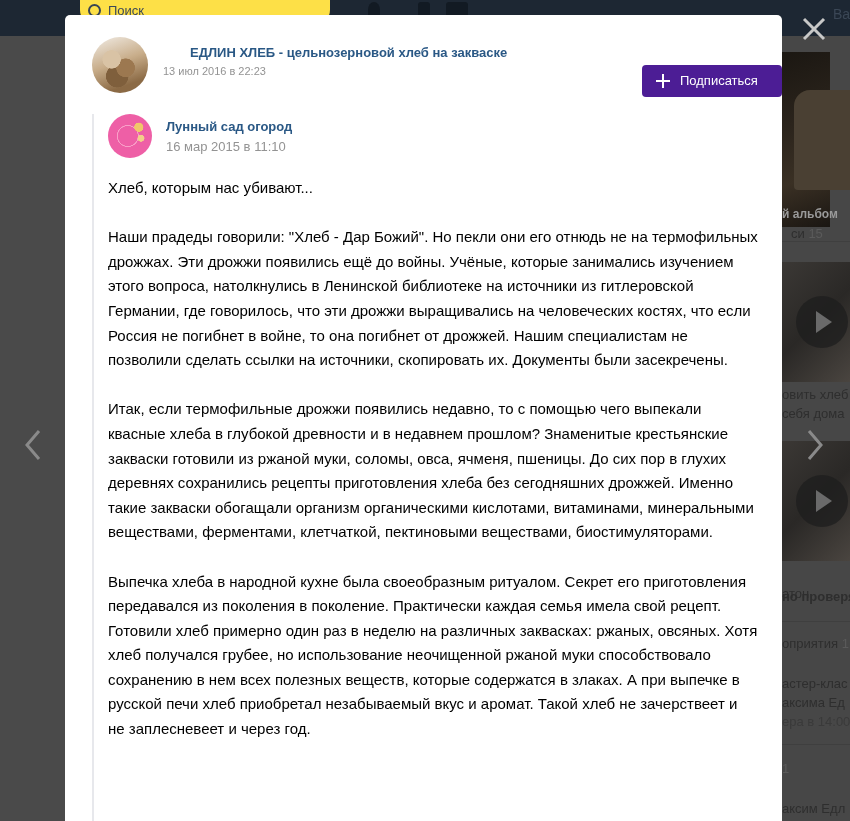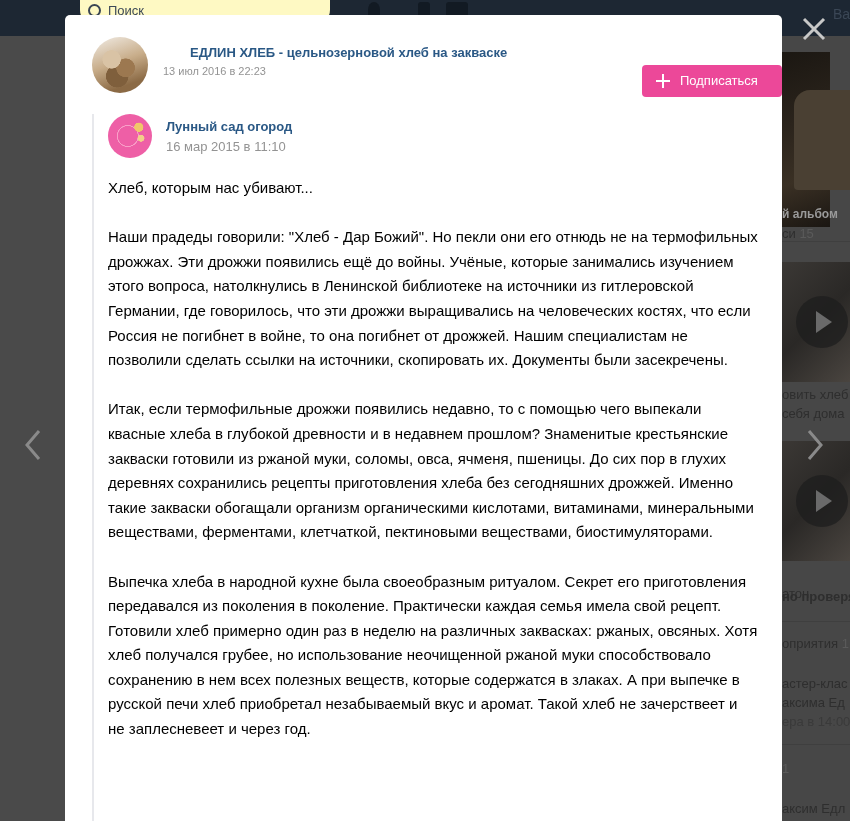--- a/index.html
+++ b/index.html
@@ -3,21 +3,21 @@
 <meta charset="utf-8">
 <style>
   html, body { margin:0; padding:0; }
   body {
     width:850px; height:821px; overflow:hidden; position:relative;
     background:#4a4a4a;
     font-family:"Liberation Sans", sans-serif;
   }
   
   .topbar { position:absolute; left:0; top:0; width:850px; height:36px; background:#1d2733; }
-  .search-pill { position:absolute; left:80px; top:0; width:250px; height:24px; border-radius:0 0 14px 14px; background:#fef9c3; }
+  .search-pill { position:absolute; left:80px; top:0; width:250px; height:24px; border-radius:0 0 14px 14px; background:#fde047; }
   .search-pill .sicon { position:absolute; left:8px; top:4px; width:9px; height:9px; border:2px solid #3a4553; border-radius:50%; }
   .search-pill .stext { position:absolute; left:28px; top:3px; font-size:13px; color:#3d4957; }
   .top-ico { position:absolute; top:2px; width:12px; height:16px; background:#121a23; border-radius:3px; }
   .top-right-text { position:absolute; right:0; top:6px; font-size:14px; color:#3b4756; }
 
   
   .rightcol { position:absolute; left:782px; top:36px; width:68px; height:785px; background:#474747; overflow:hidden; }
   .rc-photo { position:absolute; left:0; top:16px; width:48px; height:175px; background:linear-gradient(160deg,#1b1712,#2b241c 40%,#3a3024 70%,#1a1612); }
   .rc-photo .bread { position:absolute; left:12px; top:38px; width:80px; height:100px; border-radius:16px 16px 4px 4px; background:#4a4033; }
   .rc-photo .cap { position:absolute; left:0; bottom:6px; font-size:12px; font-weight:bold; color:#9a9a9a; white-space:nowrap; }
@@ -33,21 +33,21 @@
   .nav-arrow svg { display:block; }
   .close-btn { position:absolute; left:801px; top:16px; width:26px; height:26px; }
 
   
   .modal { position:absolute; left:65px; top:15px; width:717px; height:830px; background:#fff; border-radius:5px 5px 0 0; overflow:hidden; }
   .post-head { position:absolute; left:27px; top:22px; right:27px; height:60px; }
   .avatar { position:absolute; left:0; top:0; width:56px; height:56px; border-radius:50%; overflow:hidden; }
   .avatar-bread { background:radial-gradient(circle at 35% 40%, #d9c3a5 0 18%, transparent 19%), radial-gradient(circle at 60% 55%, #9c7850 0 20%, transparent 21%), radial-gradient(circle at 45% 70%, #7f5f3c 0 22%, transparent 23%), linear-gradient(160deg,#f2ede6,#c8ad8a 45%,#8b6a45 80%); }
   .group-name { position:absolute; left:71px; top:8px; font-size:13px; font-weight:bold; color:#2a5885; white-space:nowrap;padding-left:27px; }
   .post-date { position:absolute; left:71px; top:28px; font-size:11px; color:#939393; white-space:nowrap; }
-  .subscribe-btn { position:absolute; left:550px; top:28px; width:140px; height:32px; background:#ec4899; border-radius:4px; color:#fff; font-size:13px; border:none; padding:0; }
+  .subscribe-btn { position:absolute; left:550px; top:28px; width:140px; height:32px; background:#4c1d95; border-radius:4px; color:#fff; font-size:13px; border:none; padding:0; }
   .subscribe-btn .plus { position:absolute; left:14px; top:9px; width:14px; height:14px; }
   .subscribe-btn .plus:before, .subscribe-btn .plus:after { content:""; position:absolute; background:#fff; }
   .subscribe-btn .plus:before { left:6px; top:0; width:2px; height:14px; }
   .subscribe-btn .plus:after { left:0; top:6px; width:14px; height:2px; }
   .subscribe-btn .lbl { position:absolute; left:38px; top:8px; }
 
   .repost { position:absolute; left:27px; top:99px; width:670px; height:720px; border-left:2px solid #e7e8ec; }
   .repost-avatar { position:absolute; left:14px; top:0; width:44px; height:44px; border-radius:50%; background:radial-gradient(circle at 70% 30%, #f0c76a 0 10%, transparent 11%), radial-gradient(circle at 75% 55%, #f2cf8a 0 8%, transparent 9%), radial-gradient(circle at 45% 50%, transparent 0 30%, #f8a0c8 31% 33%, transparent 34%), #ee5fa6; }
   .repost-name { position:absolute; left:72px; top:5px; font-size:13px; font-weight:bold; color:#2a5885; white-space:nowrap; }
   .repost-date { position:absolute; left:72px; top:25px; font-size:13px; color:#939393; white-space:nowrap; }
@@ -67,21 +67,21 @@
   <span class="top-ico" style="left:446px;width:22px;"></span>
   <span class="top-right-text">Ва</span>
 </div>
 
 <div class="rightcol">
   <div class="rc-photo">
     <div class="bread"></div>
     <span class="cap">й альбом</span>
   </div>
   <div class="rc-line" style="top:205px;"></div>
-  <div class="rc-text" style="top:190px;">
+  <div class="rc-text" style="top:190px;padding-left:9px;">
     <span>си</span>
     <span class="rc-count">15</span>
   </div>
   <div class="rc-video" style="top:226px;">
     <div class="play"></div>
   </div>
   <div class="rc-text" style="top:351px;">овить хлеб</div>
   <div class="rc-text" style="top:370px;">себя дома</div>
   <div class="rc-video" style="top:405px;">
     <div class="play"></div>

